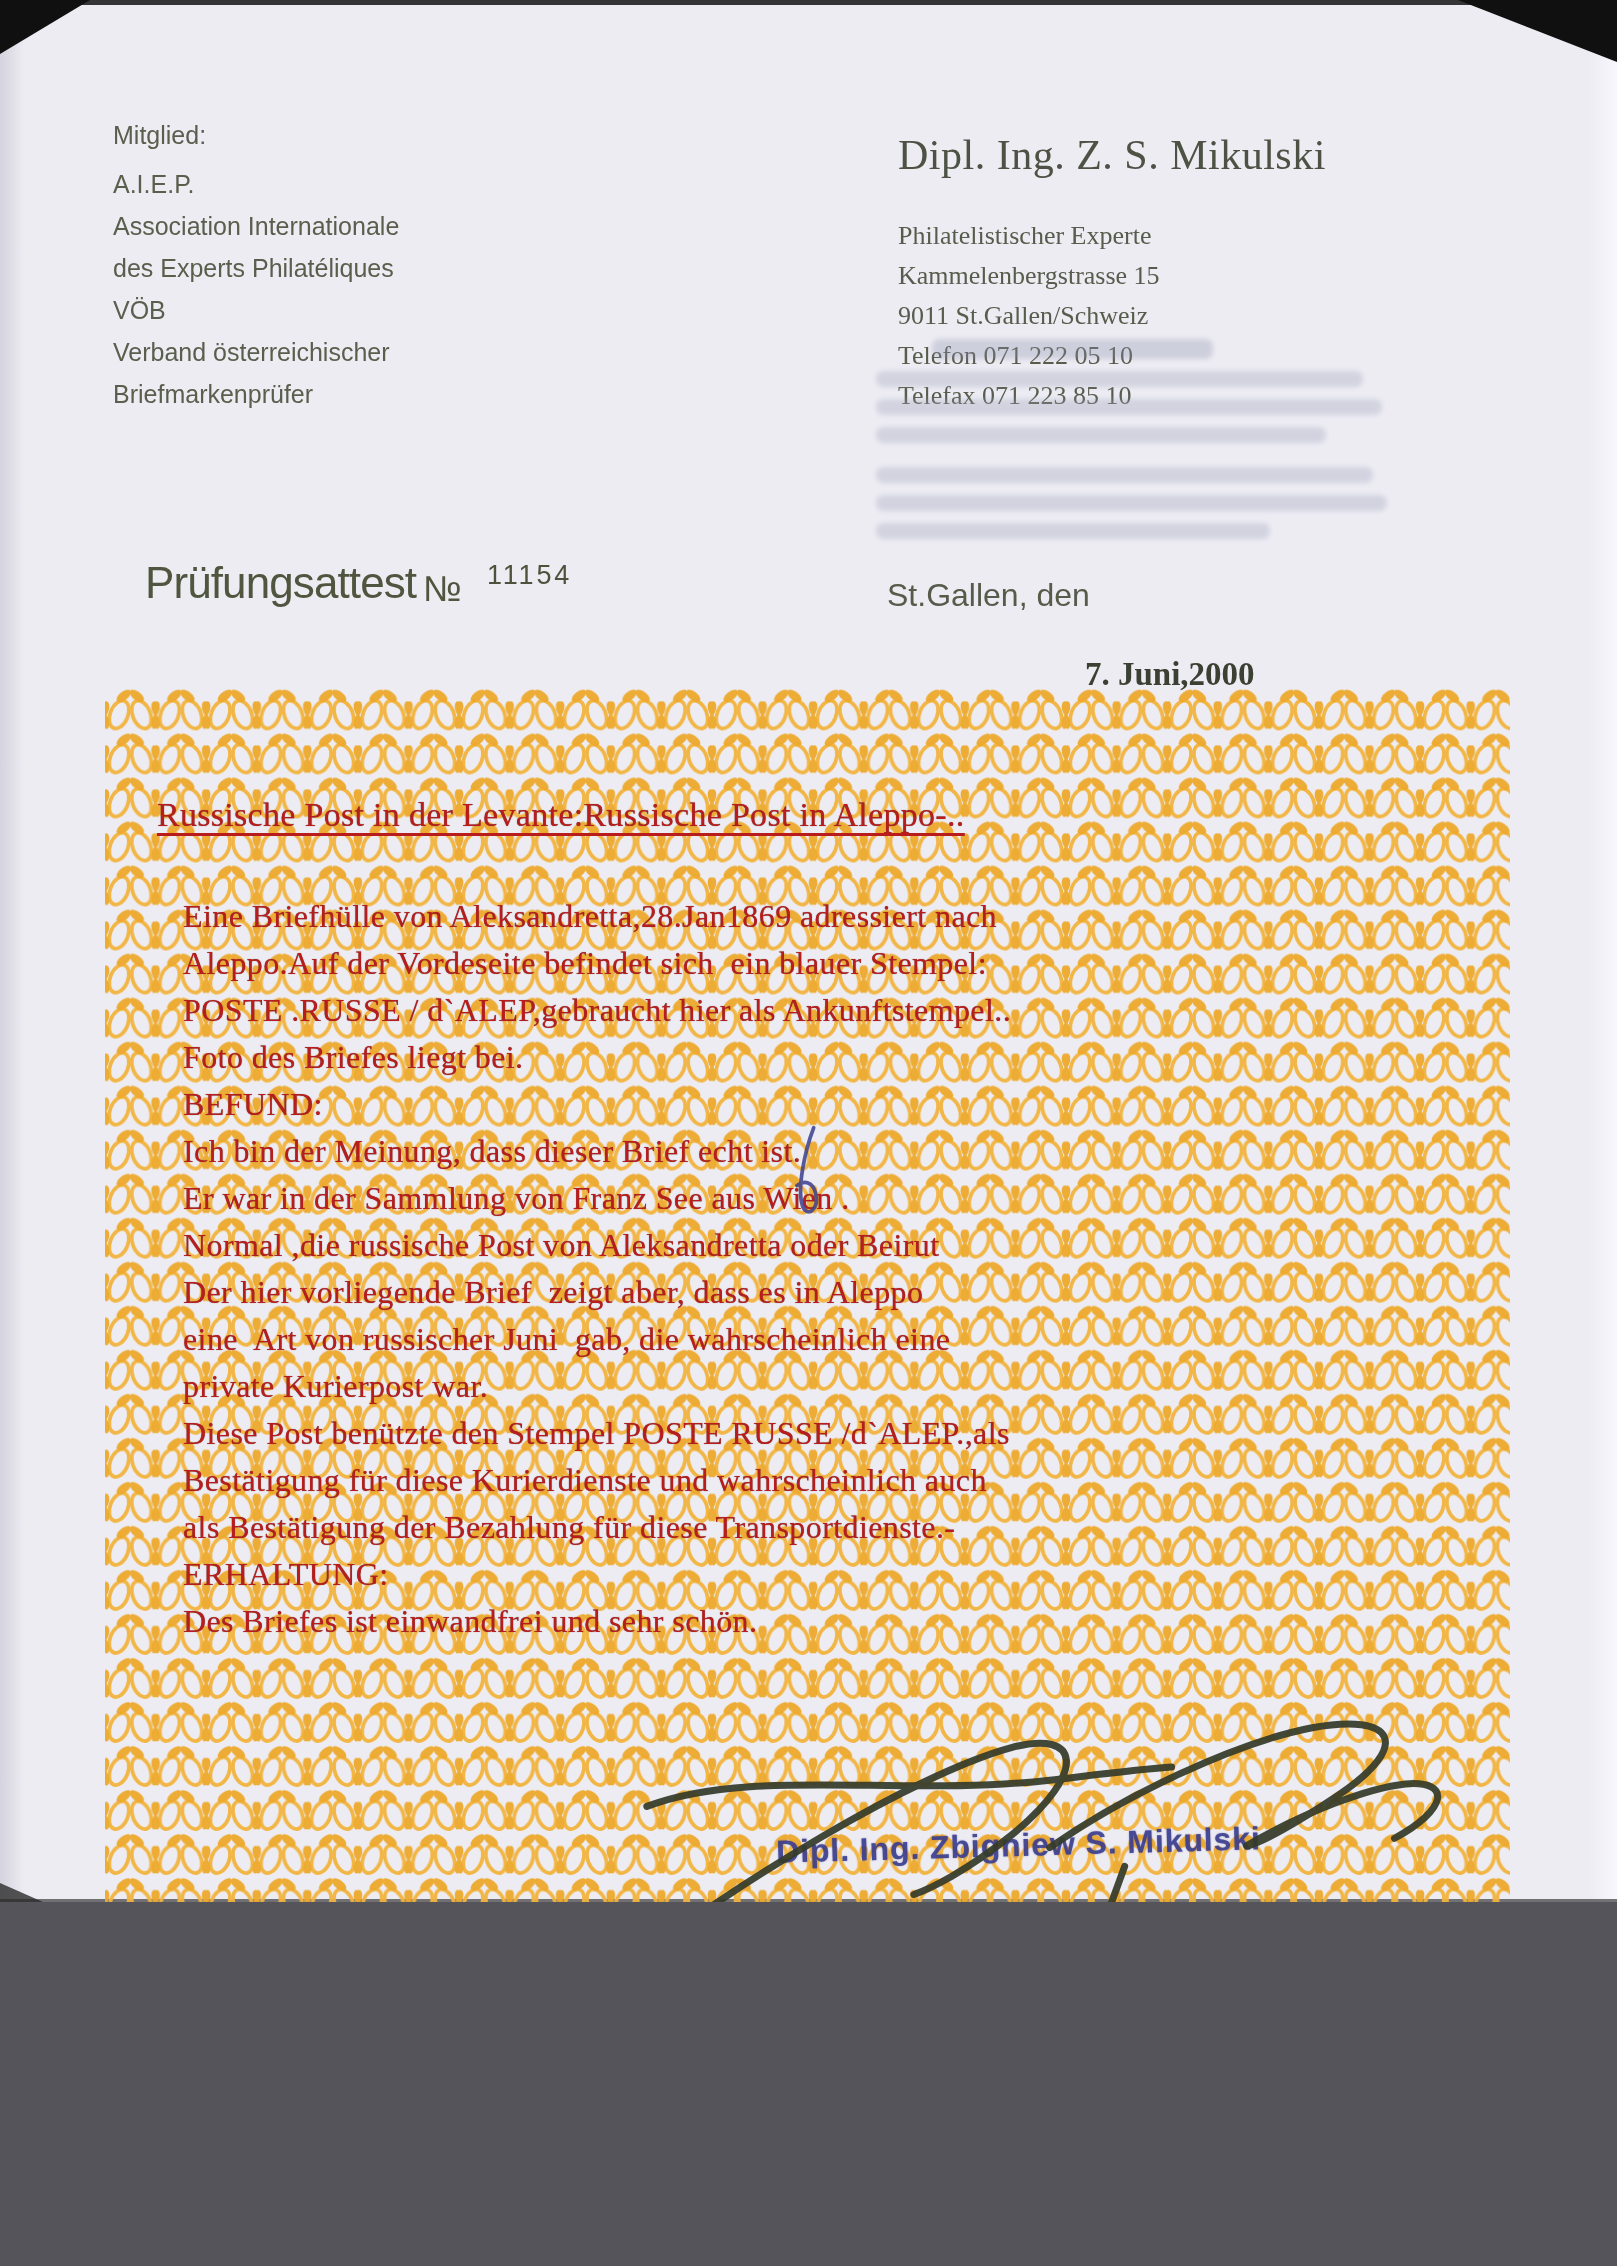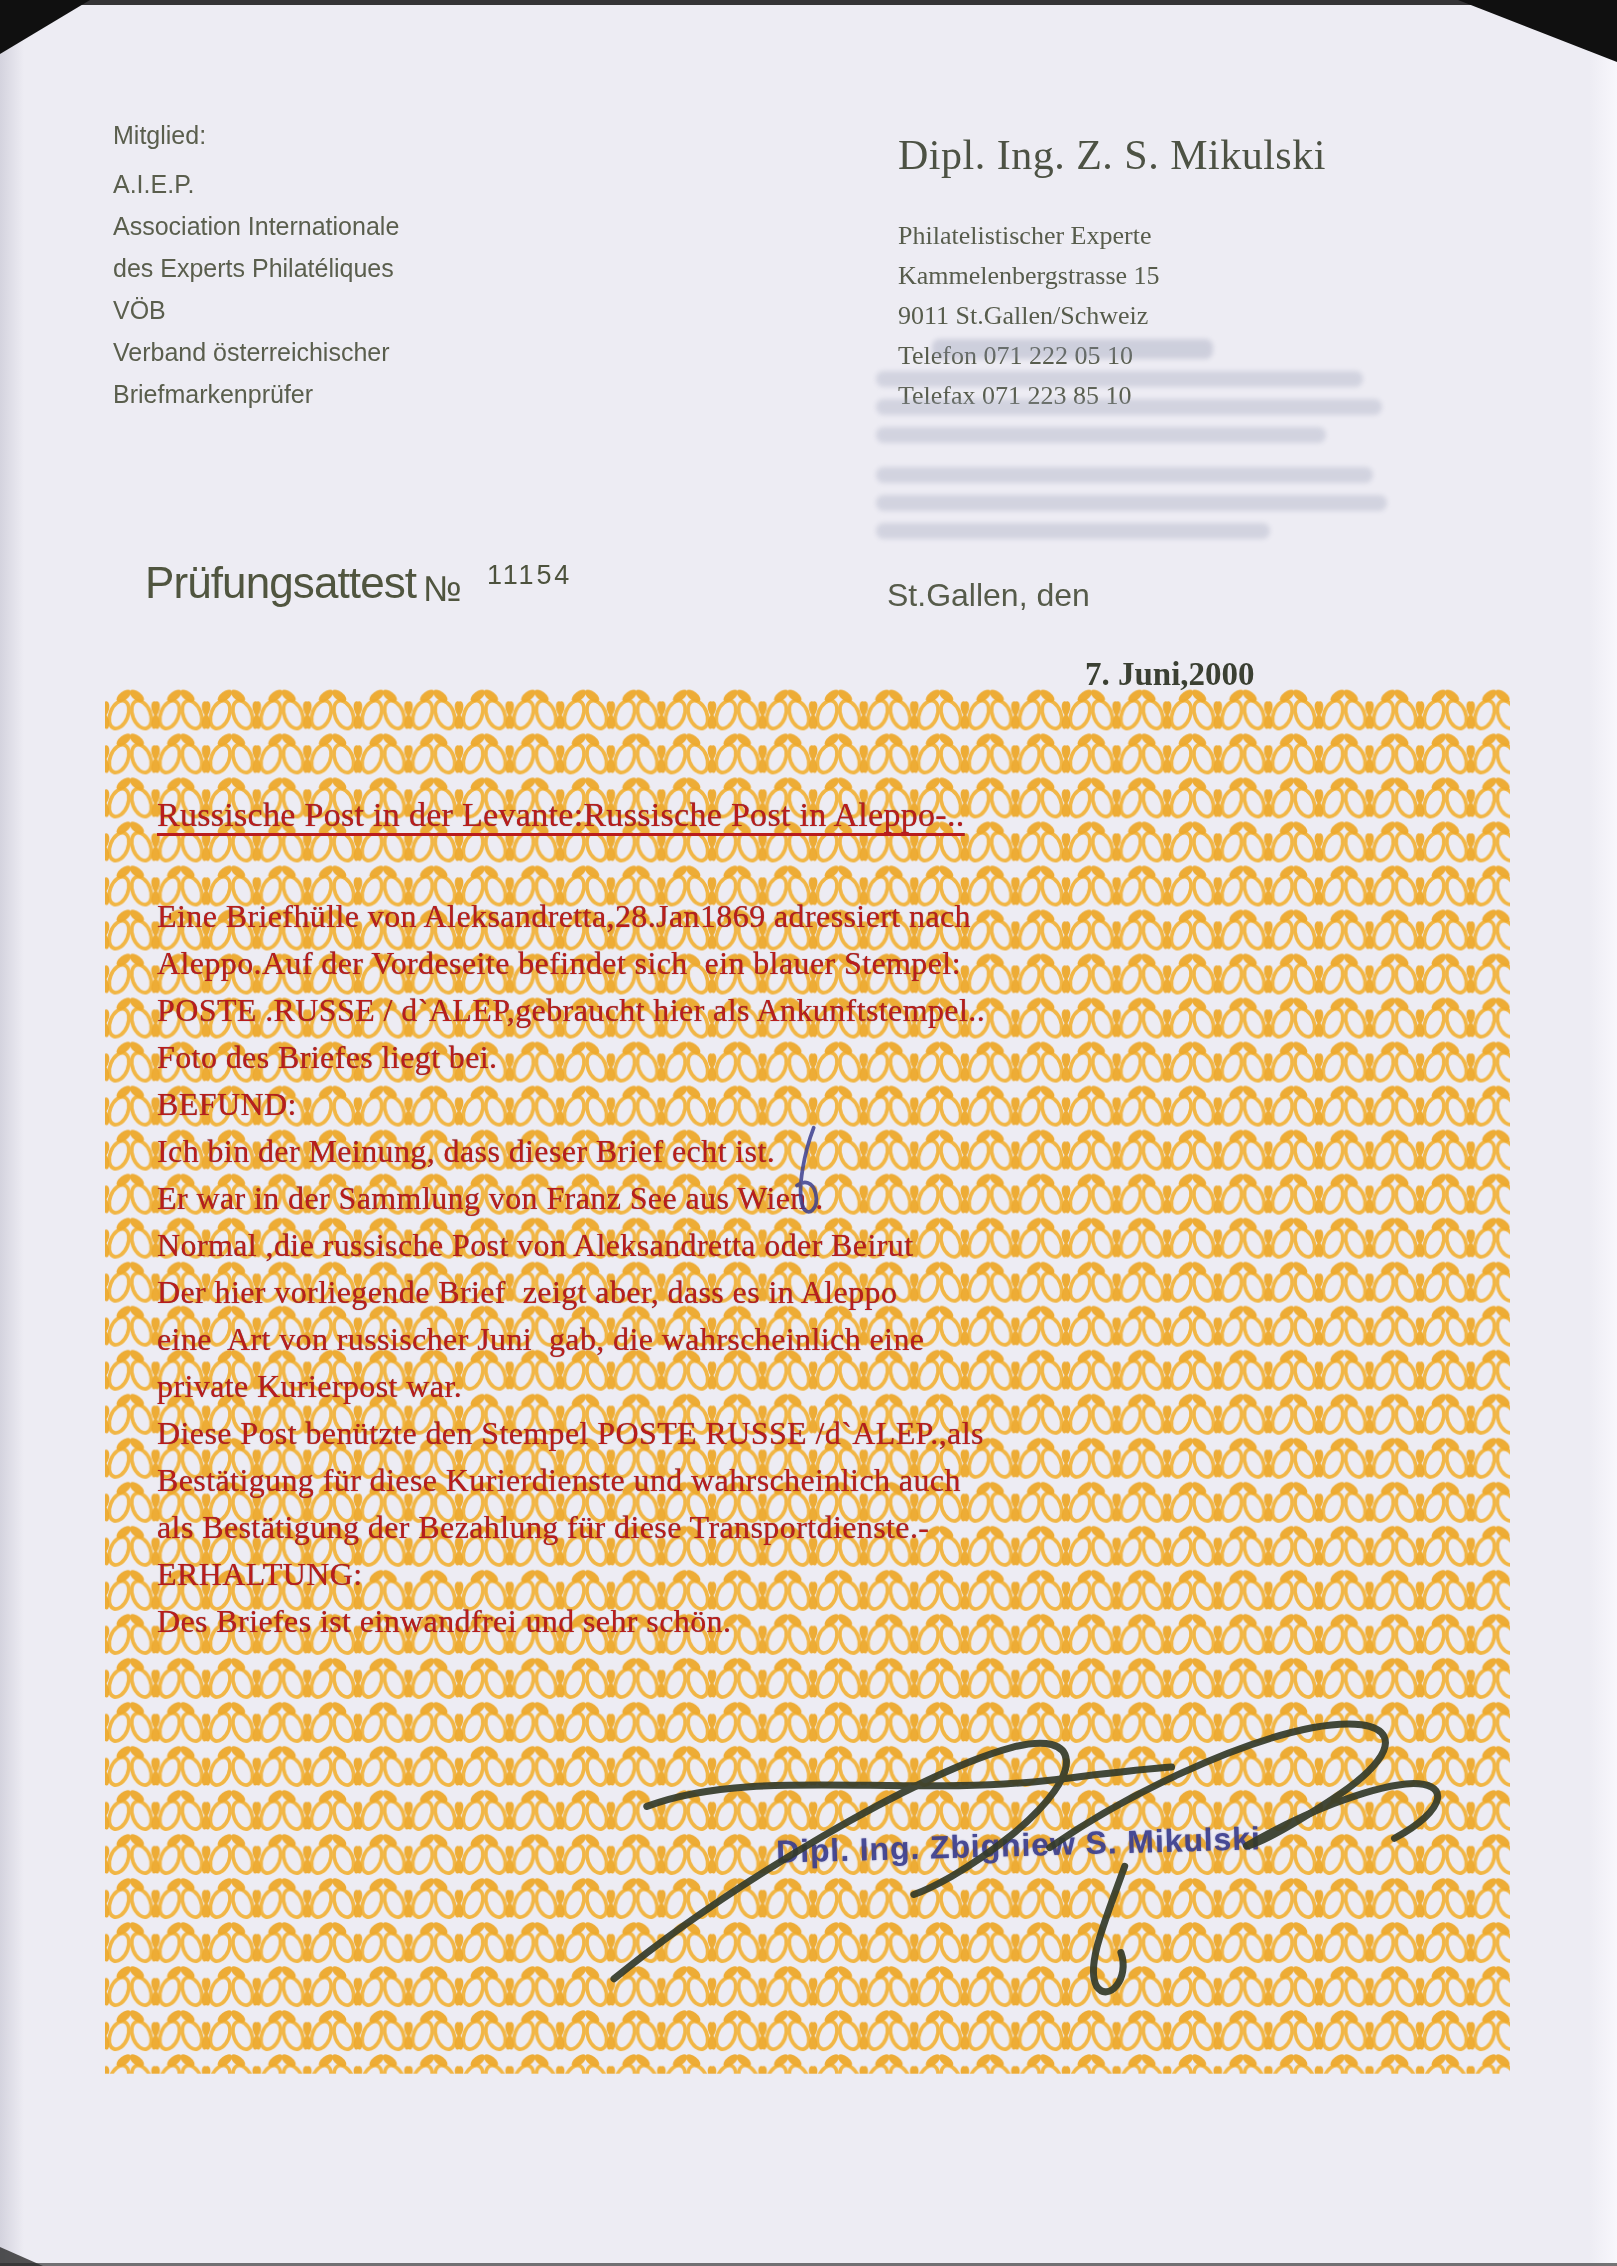--- a/index.html
+++ b/index.html
@@ -1,17 +1,17 @@
 <!DOCTYPE html>
 <html style="font-size:15px"><head>
 <meta charset="utf-8">
 <style>
   html,body{margin:0;padding:0;background:#55545a;}
   .page{
-    position:relative;width:1617px;height:2266px;overflow:hidden;
+    position:relative;width:1617px;height:1902px;overflow:hidden;
     background:#edecf3;
     font-family:"Liberation Sans",sans-serif;
   }
   
   .edge-top{position:absolute;left:0;top:0;width:100%;height:4.7px;background:#141414;opacity:.85;}
   .edge-bottom{position:absolute;left:0;bottom:0;width:100%;height:2.8px;background:#3c3c3c;opacity:.7;}
   .edge-left{position:absolute;left:0;top:0;width:24px;height:100%;
     background:linear-gradient(90deg,#d4d3de,rgba(212,211,222,0));}
   .edge-right{position:absolute;right:0;top:0;width:28px;height:100%;
     background:linear-gradient(270deg,#f8f7fc,rgba(248,247,252,0));}
@@ -44,21 +44,21 @@
   
   .guilloche{position:absolute;left:105px;top:689px;width:1405px;height:1385px;z-index:0;}
   .guilloche svg{display:block;}
   
   .cert{position:absolute;left:157px;top:796px;width:1181px;z-index:2;
     font-family:"Liberation Serif",serif;font-weight:normal;color:#b91c1c;}
   .cert-title{font-size:34px;letter-spacing:0.3px;text-decoration:underline;
     text-decoration-thickness:3.3px;text-underline-offset:6.6px;
     text-shadow:0 0 0.9px rgba(46,50,39,.75);}
   .cert-lines{margin-top:59px;font-size:32px;line-height:47px;letter-spacing:0.4px;}
-  .cl{white-space:pre;text-shadow:0 0 0.9px rgba(46,50,39,.7);}
+  .cl{white-space:pre;text-shadow:0 0 0.9px rgba(46,50,39,.7);margin-left:26px;}
   
   .bluemark{position:absolute;left:782px;top:1120px;z-index:3;}
   .stamp{position:absolute;left:776px;top:1827px;z-index:3;font-size:32px;font-weight:bold;
     color:#3b3e8e;letter-spacing:0.9px;transform:rotate(-1.6deg);
     text-shadow:0 0 1.9px rgba(59,62,142,.55);opacity:.93;}
   .signature{position:absolute;left:525px;top:1705px;z-index:4;}
 </style>
 </head>
 <body>
 

